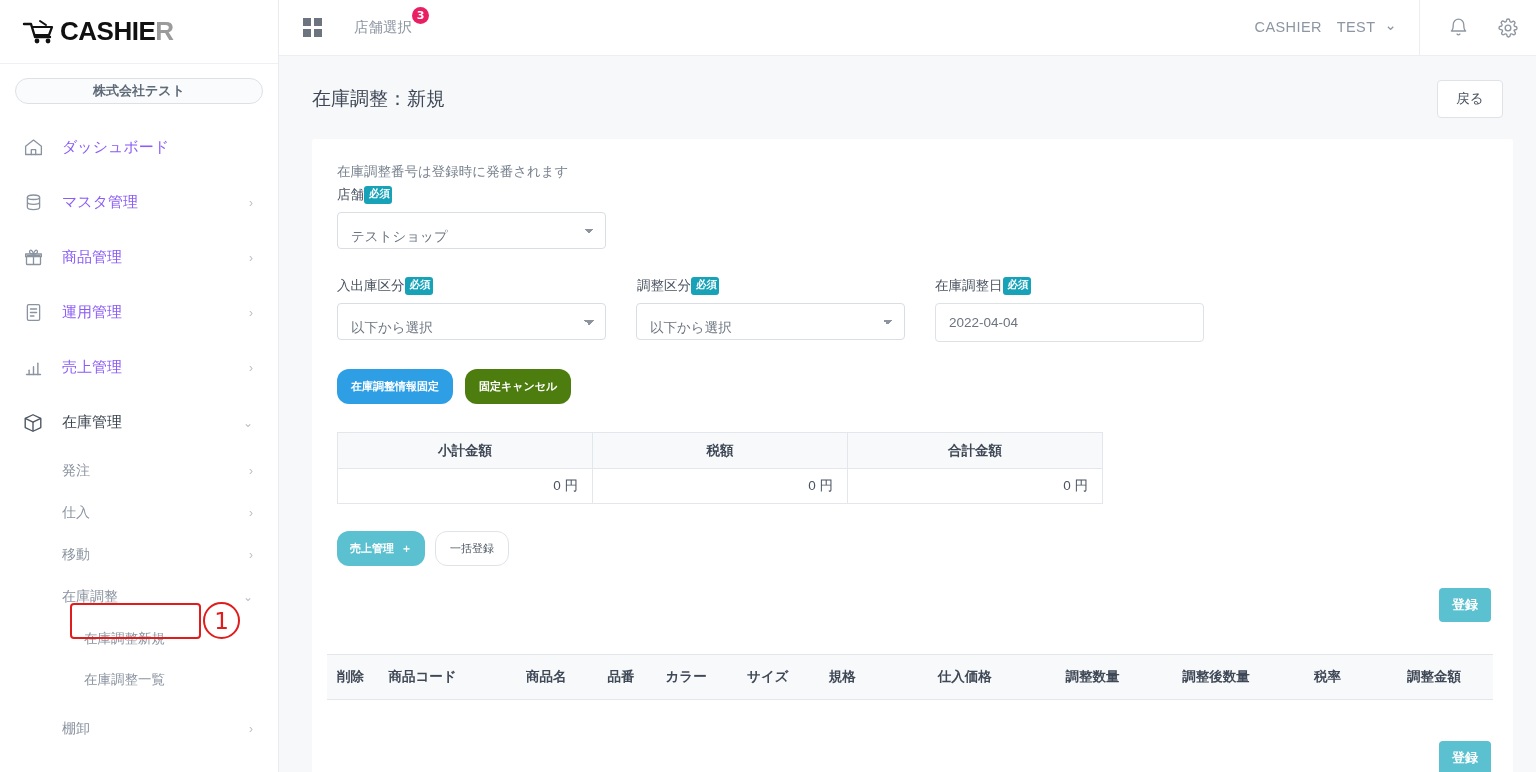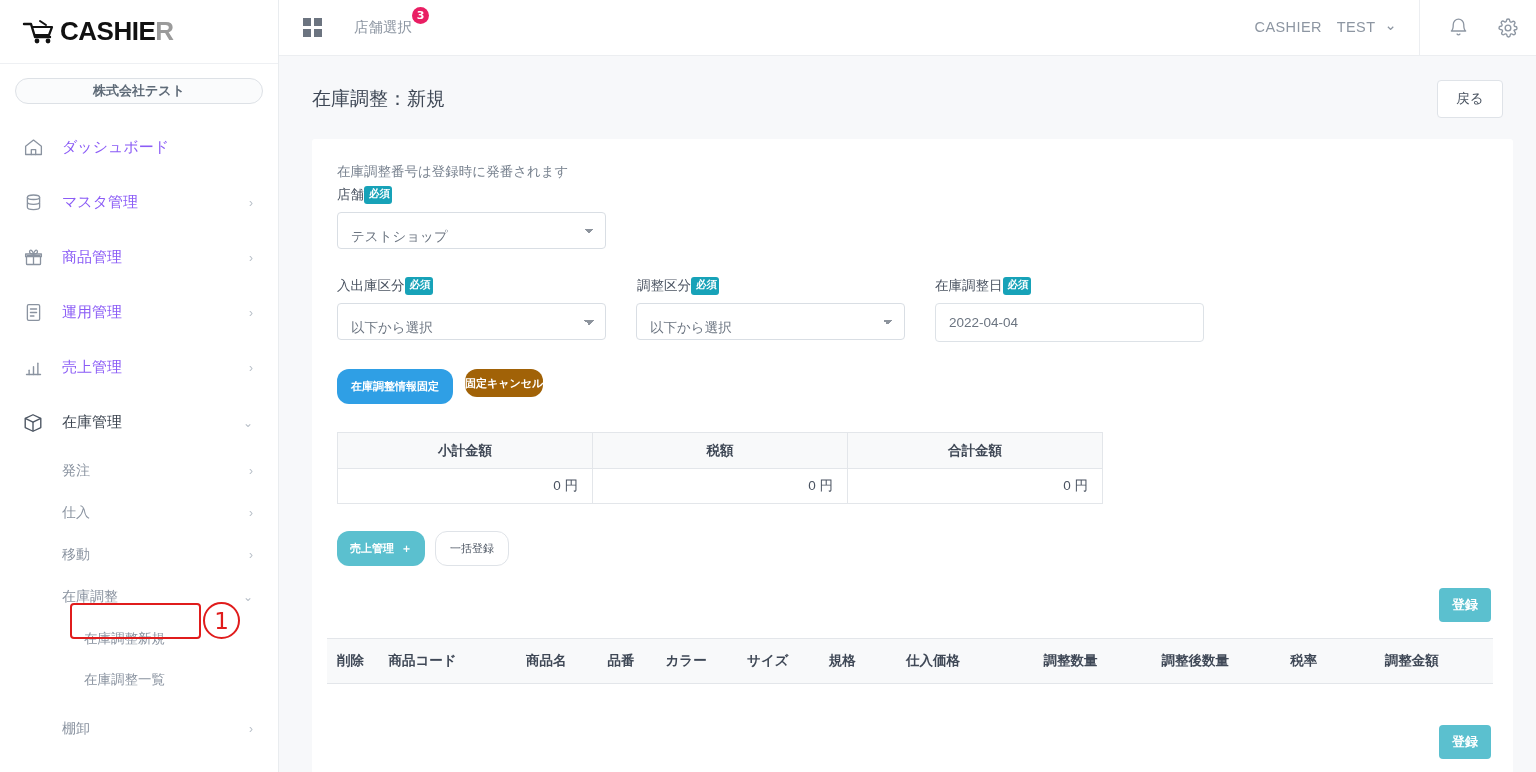--- a/index.html
+++ b/index.html
@@ -190,21 +190,21 @@
     font-family: "Liberation Sans", sans-serif;
   }
 
   .btn-row { display: flex; gap: 12px; margin: 27px 0 0 10px; }
   .btn {
     border: none; border-radius: 12px; cursor: pointer;
     font-size: 11px; font-weight: bold; color: #ffffff;
     font-family: "Liberation Sans", sans-serif;
   }
   .btn-fix { background: #2f9fe5; height: 35px; padding: 0 14px; }
-  .btn-cancel { background: #a16207; height: 28px; padding: 0 0; }
+  .btn-cancel { background: #4d7c0f; height: 35px; padding: 0 14px; }
 
   .amt-table {
     margin: 28px 0 0 10px;
     border-collapse: collapse;
     width: 766px;
     table-layout: fixed;
   }
   .amt-table th {
     background: #f8f9fa;
     border: 1px solid #e3e6ea;
@@ -234,35 +234,35 @@
     background: #5bc0cf; color: #ffffff;
     height: 34px; width: 52px;
     border: none; border-radius: 4px;
     font-size: 13px; font-weight: bold; cursor: pointer;
     font-family: "Liberation Sans", sans-serif;
   }
   .reg-top { margin-top: 22px; }
   .reg-bottom { margin-top: 15px; }
 
   .grid-table {
-    margin-top: 16px;
+    margin-top: 32px;
     border-collapse: collapse;
     width: 1166px;
     table-layout: fixed;
   }
   .grid-table th {
     background: #f8f9fa;
     border-top: 1px solid #e3e6ea;
     border-bottom: 1px solid #e3e6ea;
     font-size: 13.5px; color: #3f4856; font-weight: bold;
     height: 45px; padding: 0 10px;
     white-space: nowrap;
   }
   .grid-table th.l { text-align: left; }
-  .grid-table th.r { text-align: left; }
+  .grid-table th.r { text-align: center; }
   .grid-table td { height: 26px; border: none; }
 </style>
 </head>
 <body>
 
 <div class="app">
 
   <aside class="sidebar">
 
     <div class="brand">

